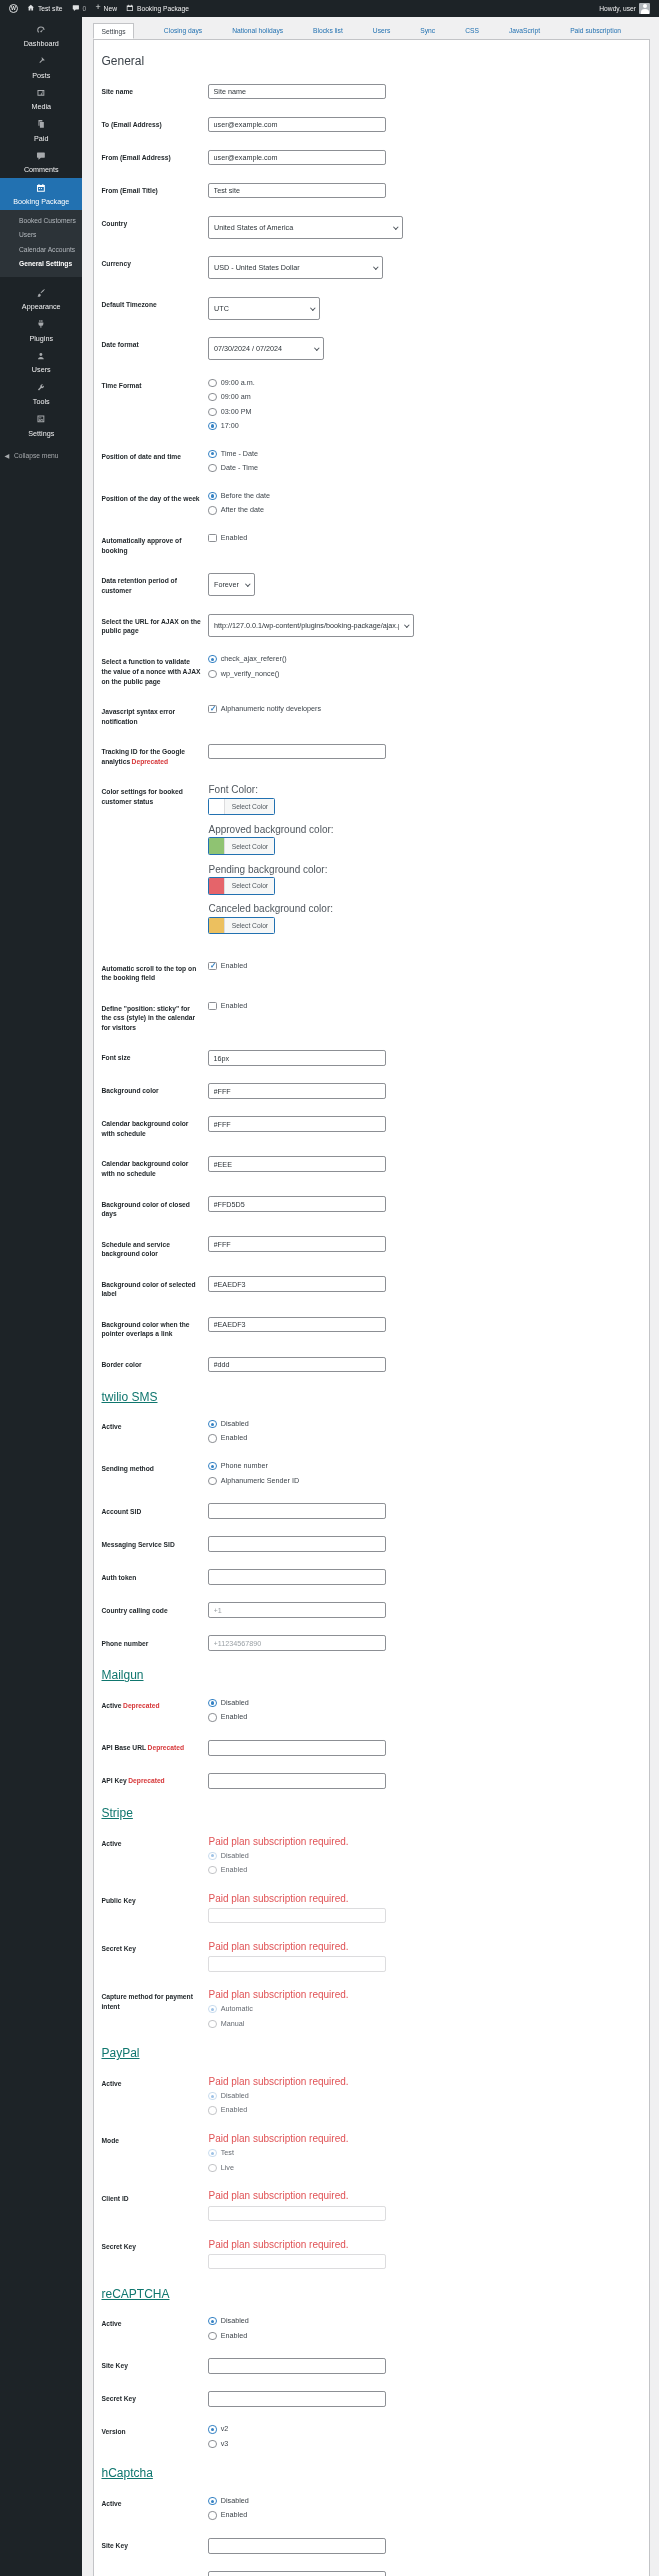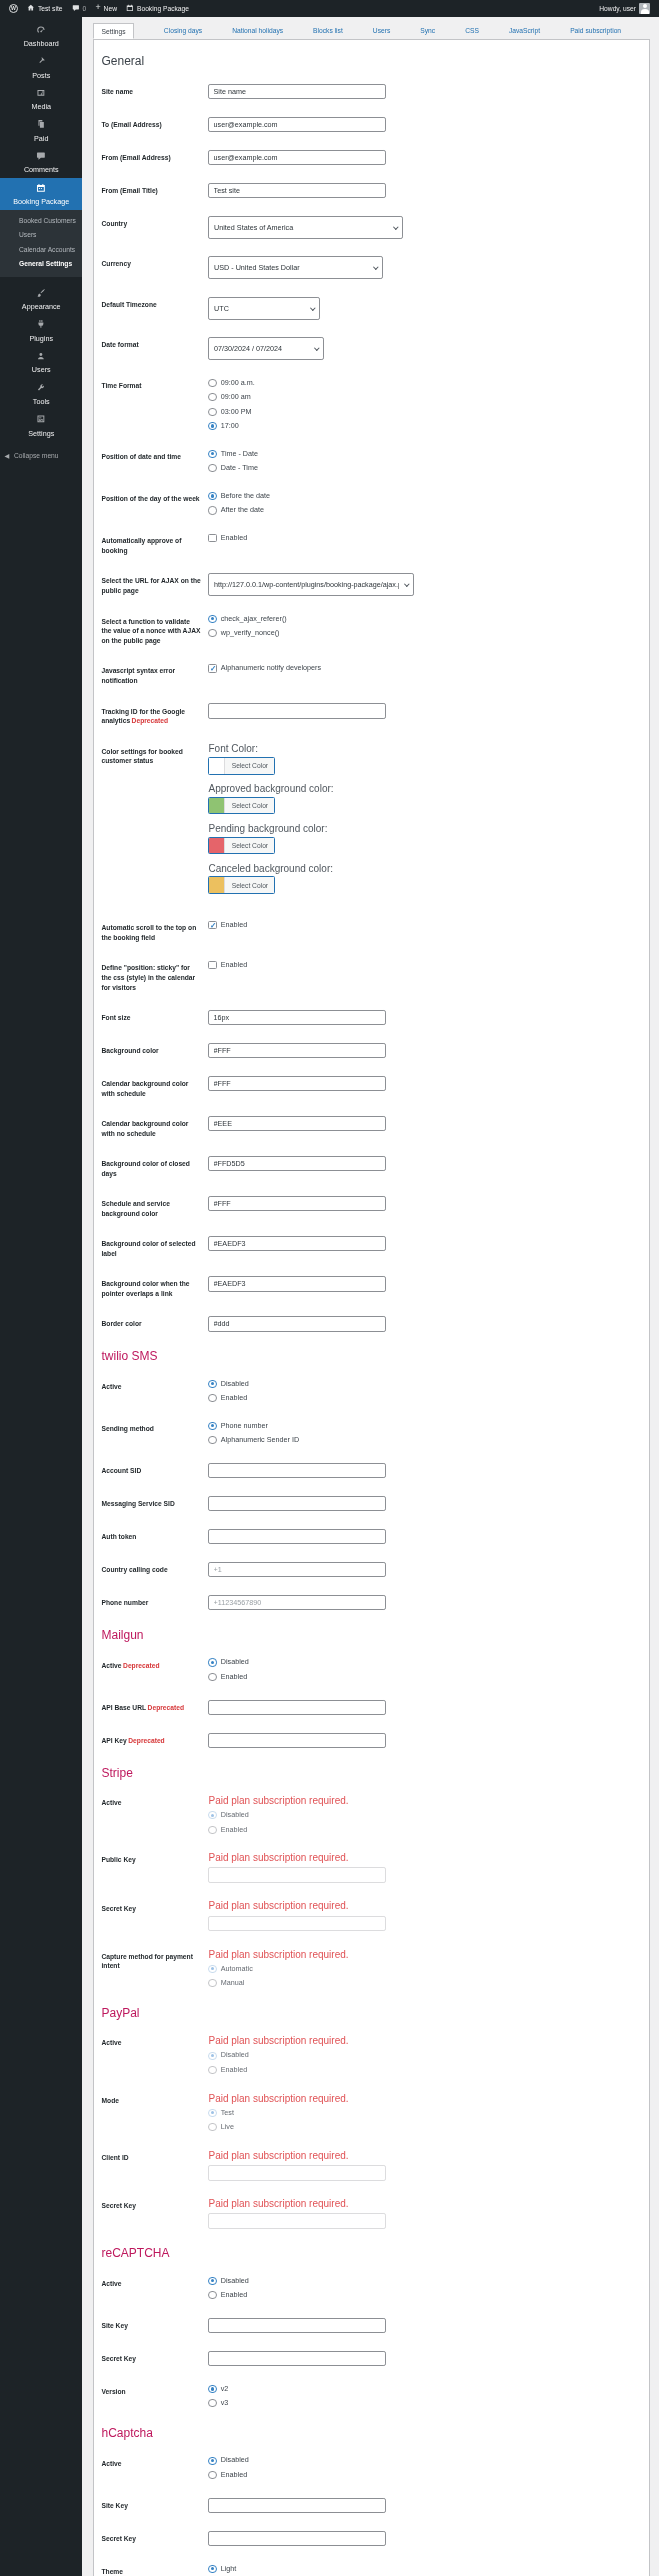--- a/index.html
+++ b/index.html
@@ -34,21 +34,21 @@
   .collapse-glyph { font-size:6.2px; color:#a7aaad; }
 
   
   .content { flex:1; padding:6.7px 9.3px 0 11.3px; }
   .tabs { display:flex; align-items:flex-end; position:relative; z-index:2; }
   .tab-active { background:#fff; border:0.5px solid #c3c4c7; border-bottom:0.5px solid #fff; margin-bottom:-0.5px; padding:3.6px 7.2px; font-size:6.7px; color:#3c434a; cursor:pointer; }
   .tab-link { padding:3.6px 0 4.6px; margin-left:30px; font-size:6.7px; color:#2271b1; cursor:pointer; text-decoration:none; }
   .card { background:#fff; border:0.5px solid #c3c4c7; padding:11.3px 10.3px 9.3px 7.2px; position:relative; z-index:1; }
 
   h2.sec { font-size:12px; font-weight:400; color:#3c434a; margin:3.1px 0 15.5px; }
-  h2.sec.link { color:#be185d; cursor:pointer; }
+  h2.sec.link { color:#0f766e; text-decoration:underline; cursor:pointer; }
 
   .row { display:flex; margin-bottom:17.5px; }
   .rlabel { width:107px; flex-shrink:0; font-size:6.7px; font-weight:bold; color:#1d2327; line-height:1.45; padding-top:3.1px; padding-right:7.2px; }
   .dep { color:#d63638; margin-left:1.5px; }
   .rfield { font-size:7.2px; color:#3c434a; }
 
   input.txt { width:178px; height:15.5px; border:0.5px solid #8c8f94; border-radius:2.1px; padding:0 4.1px; font-size:7.2px; color:#2c3338; background:#fff; font-family:"Liberation Sans",sans-serif; }
   input.txt::placeholder { color:#9aa0a5; }
   input.txt:disabled { border-color:#dcdcde; background:#fff; }
 
@@ -326,20 +326,29 @@
       <div class="row">
         <div class="rlabel">Automatically approve of booking</div>
         <div class="rfield">
           <label class="opt">
               <span class="checkbox"></span>
               <span class="opt-label">Enabled</span>
             </label>
         </div>
       </div>
 
+      <div class="row">
+        <div class="rlabel">Data retention period of customer</div>
+        <div class="rfield">
+          <div class="select w92">
+            <span class="sel-text">Forever</span>
+            <span class="chev"></span>
+          </div>
+        </div>
+      </div>
 
       <div class="row">
         <div class="rlabel">Select the URL for AJAX on the public page</div>
         <div class="rfield">
           <div class="select w400">
             <span class="sel-text">http://127.0.0.1/wp-content/plugins/booking-package/ajax.p</span>
             <span class="chev"></span>
           </div>
         </div>
       </div>

